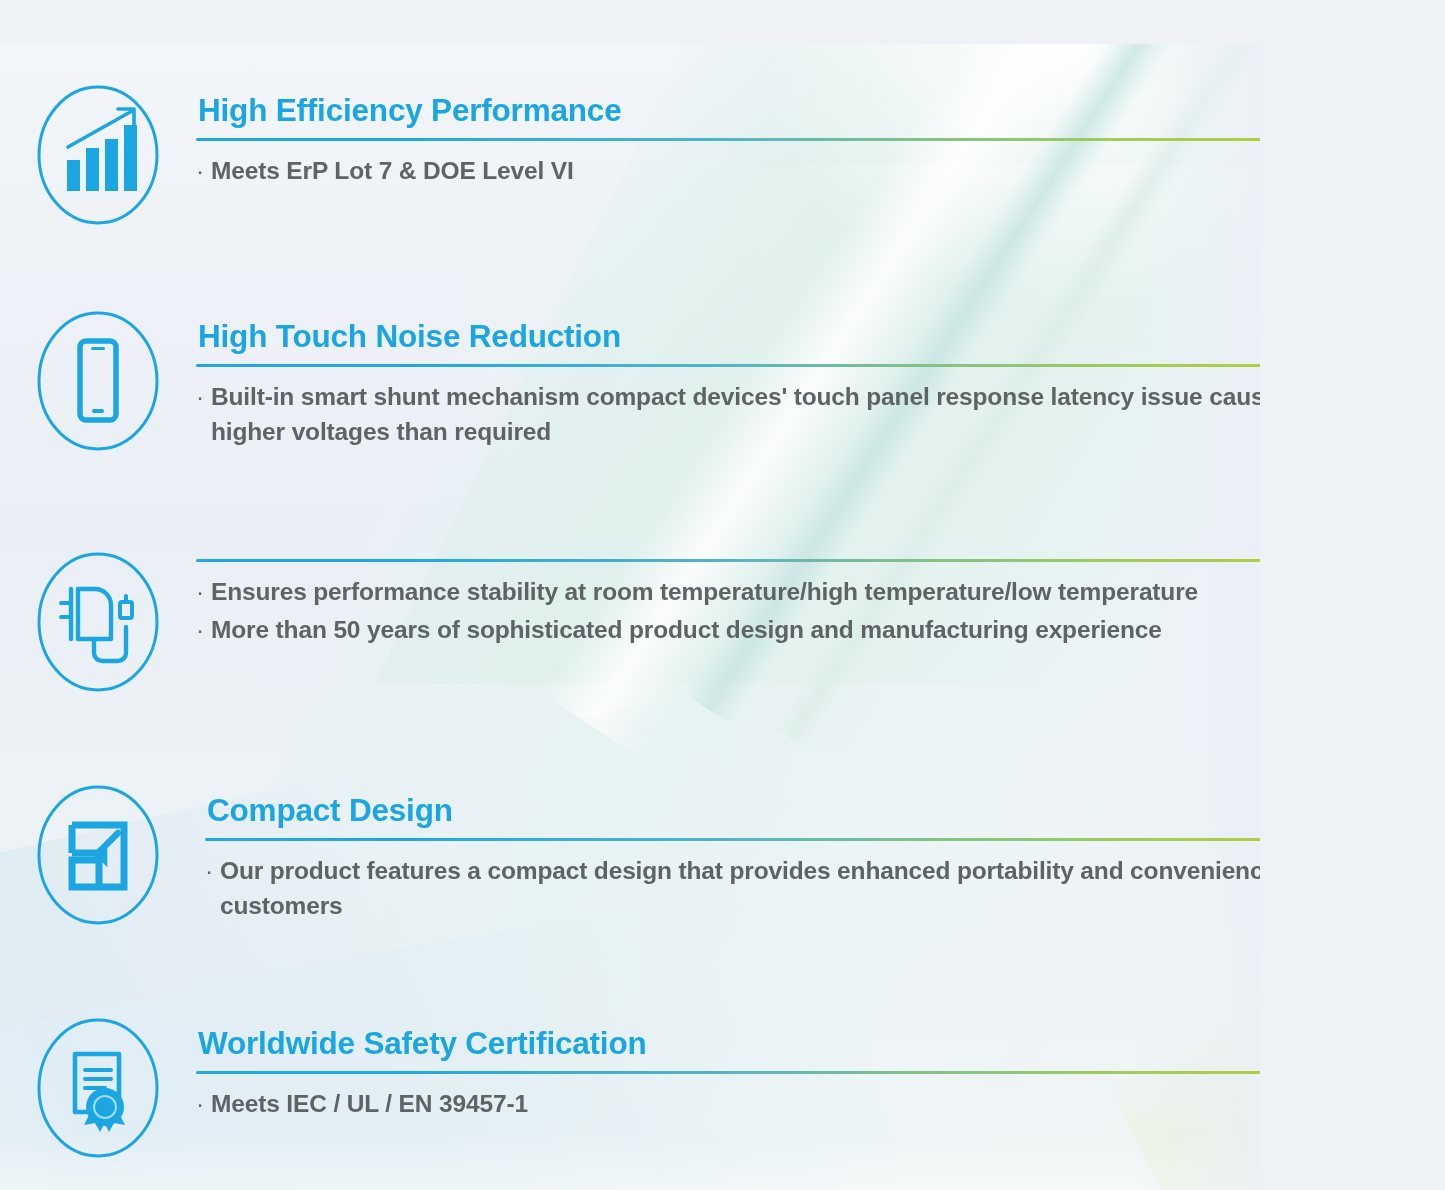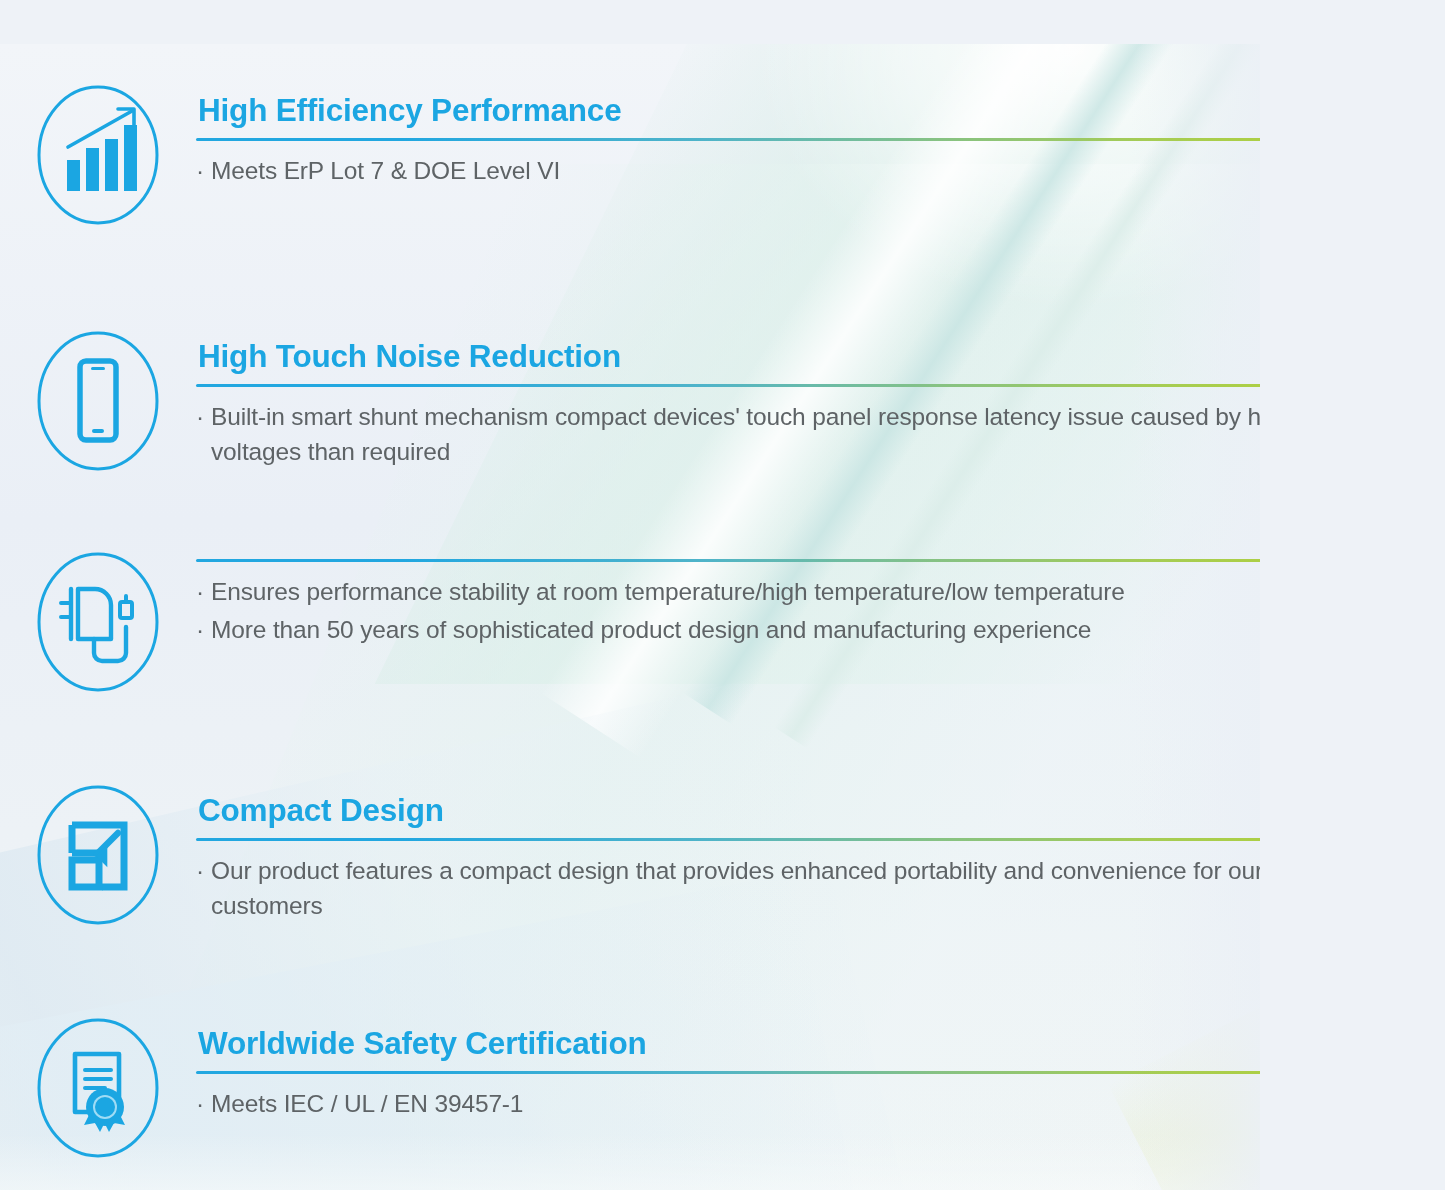--- a/index.html
+++ b/index.html
@@ -121,23 +121,23 @@
     list-style: none;
   }
   .feature {
     position: absolute;
     left: 0;
     width: 1445px;
     display: flex;
     align-items: flex-start;
   }
   .f1 { top: 38px; }
-  .f2 { top: 284px; }
+  .f2 { top: 264px; }
   .f3 { top: 505px; }
-  .f4 { top: 738px; }
+  .f4 { top: 738px; gap: 9px; }
   .f5 { top: 971px; }
 
   .icon-wrap {
     width: 196px;
     flex: 0 0 196px;
     display: flex;
     justify-content: center;
     padding-top: 0;
   }
   .icon-circle {
@@ -191,20 +191,21 @@
   }
   .bullet .dot {
     flex: 0 0 auto;
     color: #5e6366;
     margin-right: 7px;
     font-size: 24.5px;
     line-height: 1.45;
   }
   .bullet .txt {
     flex: 1 1 auto;
+    font-weight: bold;
   }
 </style>
 </head>
 <body>
 
 <div id="page">
 
   <div class="bg-layer">
     <div class="bg-mint-1"></div>
     <div class="bg-mint-2"></div>

